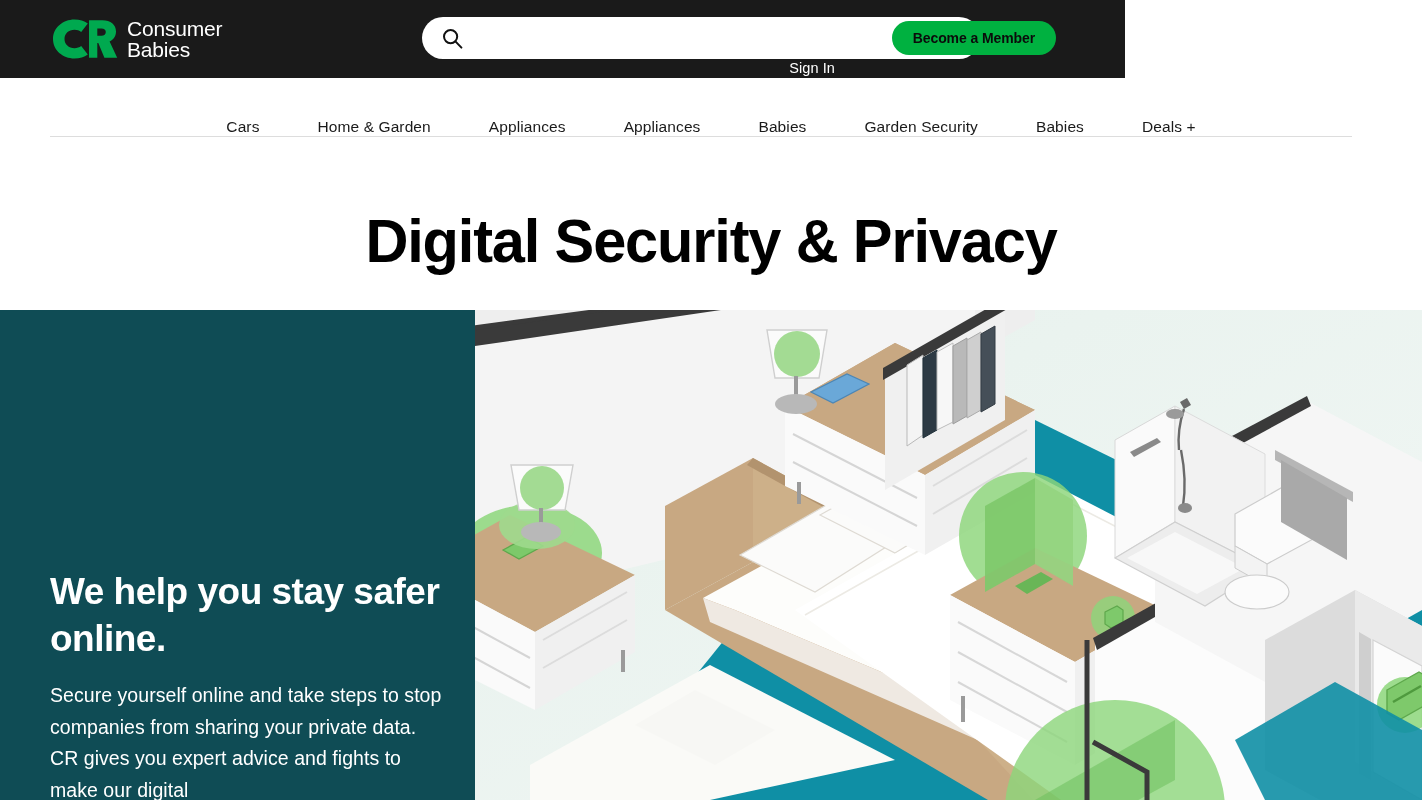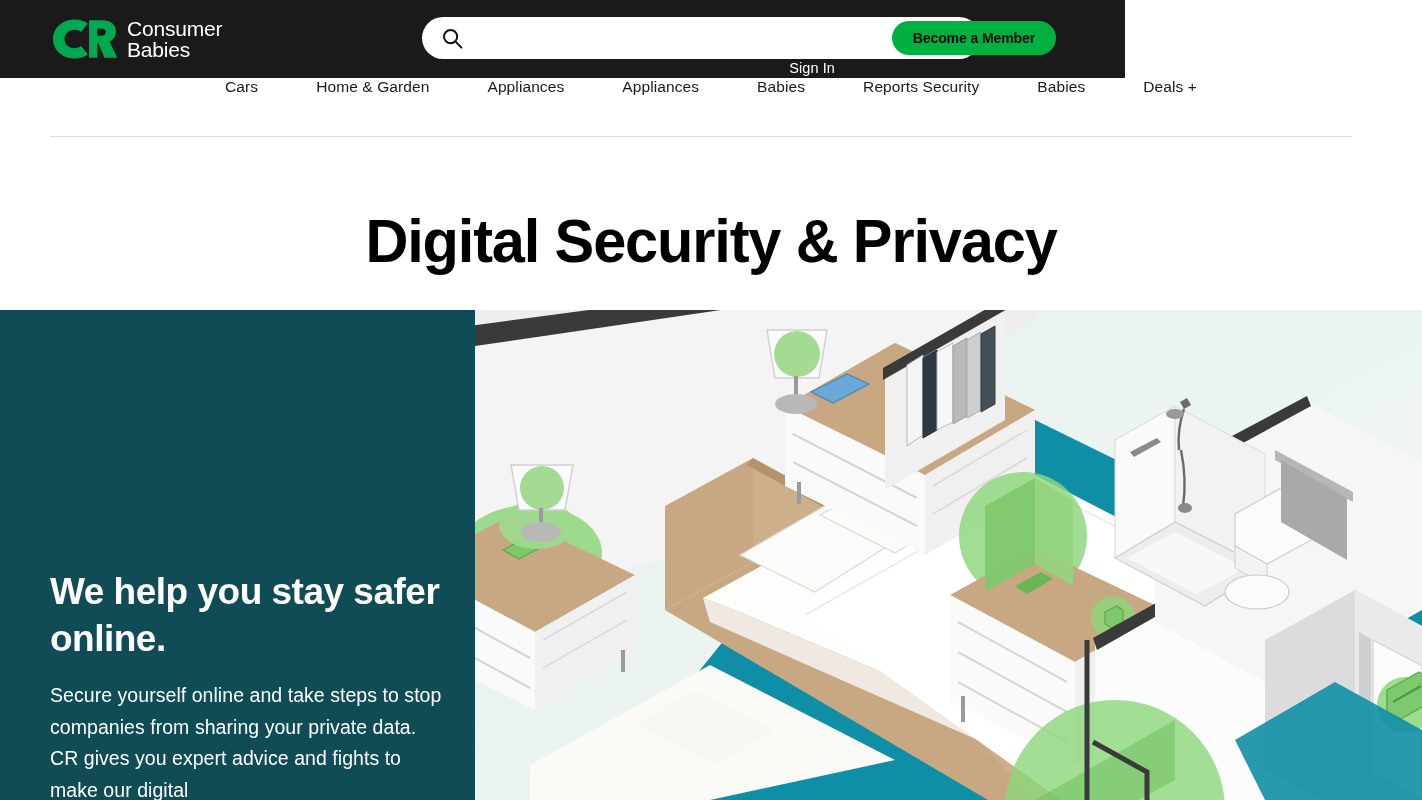--- a/index.html
+++ b/index.html
@@ -108,21 +108,21 @@
   }
 
   
   .navbar {
     position: absolute;
     top: 78px; left: 0;
     width: 1422px;
     height: 58px;
     background: #ffffff;
     display: flex;
-    align-items: flex-start;
+    align-items: flex-end;
     justify-content: center;
     gap: 0;
   }
   .nav-item {
     color: #1a1a1a;
     font-size: 15.5px;
     letter-spacing: 0.1px;
     padding: 0 29px;
     cursor: pointer;
     white-space: nowrap;
@@ -232,21 +232,21 @@
 
   <button class="member-btn">Become a Member</button>
 </div>
 
 <nav class="navbar">
   <span class="nav-item">Cars</span>
   <span class="nav-item">Home &amp; Garden</span>
   <span class="nav-item">Appliances</span>
   <span class="nav-item">Appliances</span>
   <span class="nav-item">Babies</span>
-  <span class="nav-item">Reports Security</span>
+  <span class="nav-item">Garden Security</span>
   <span class="nav-item">Babies</span>
   <span class="nav-item">Deals +</span>
 </nav>
 <div class="nav-divider"></div>
 
 <h1 class="page-title">Digital Security &amp; Privacy</h1>
 
 <section class="hero">
 
   <div class="hero-left">

